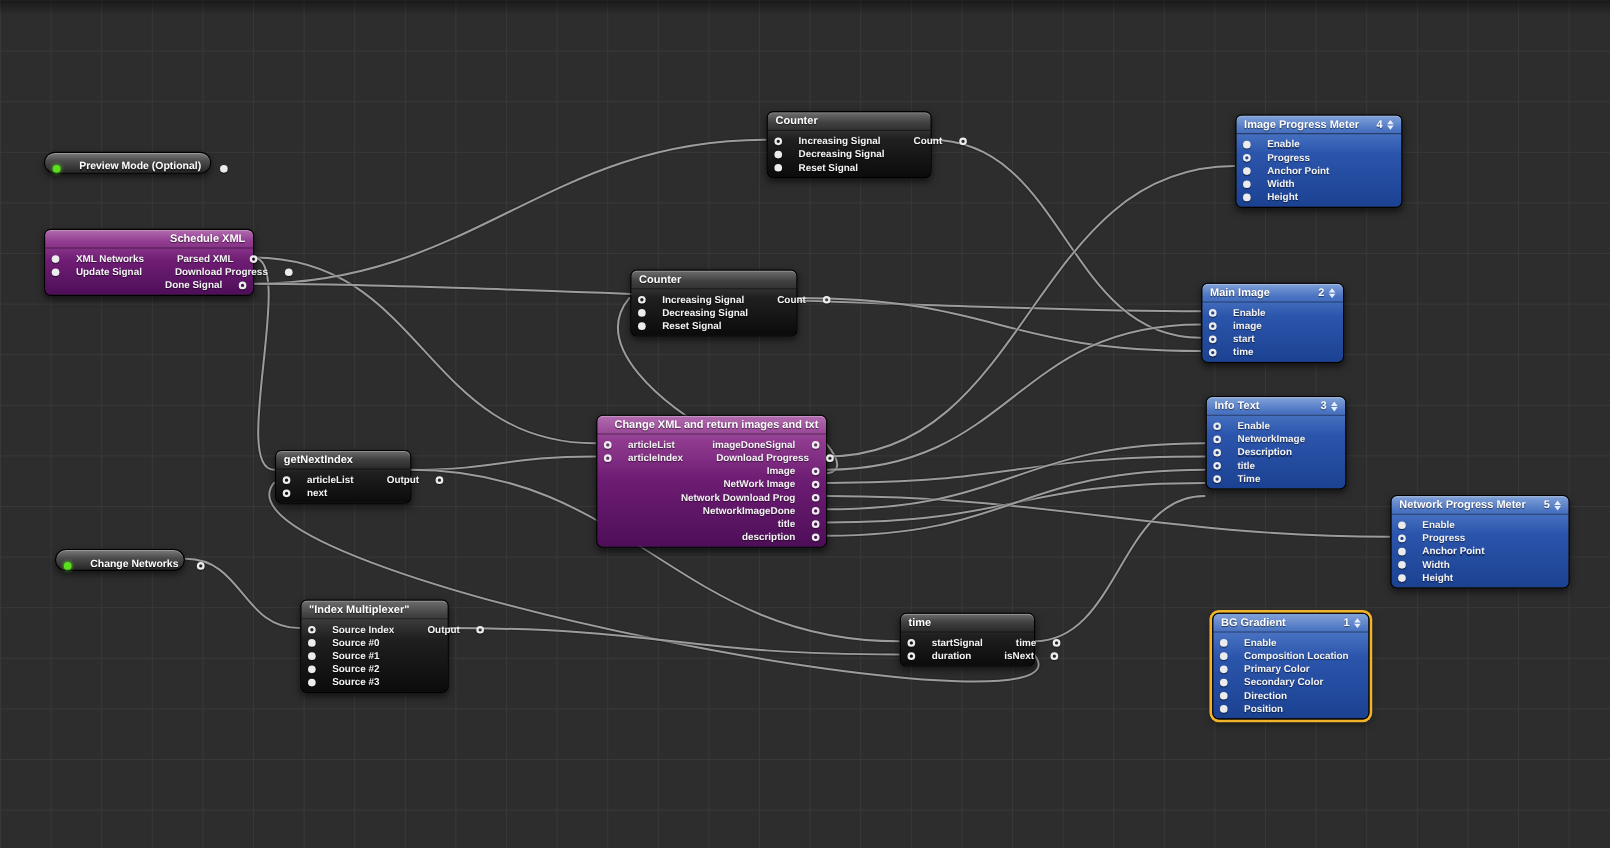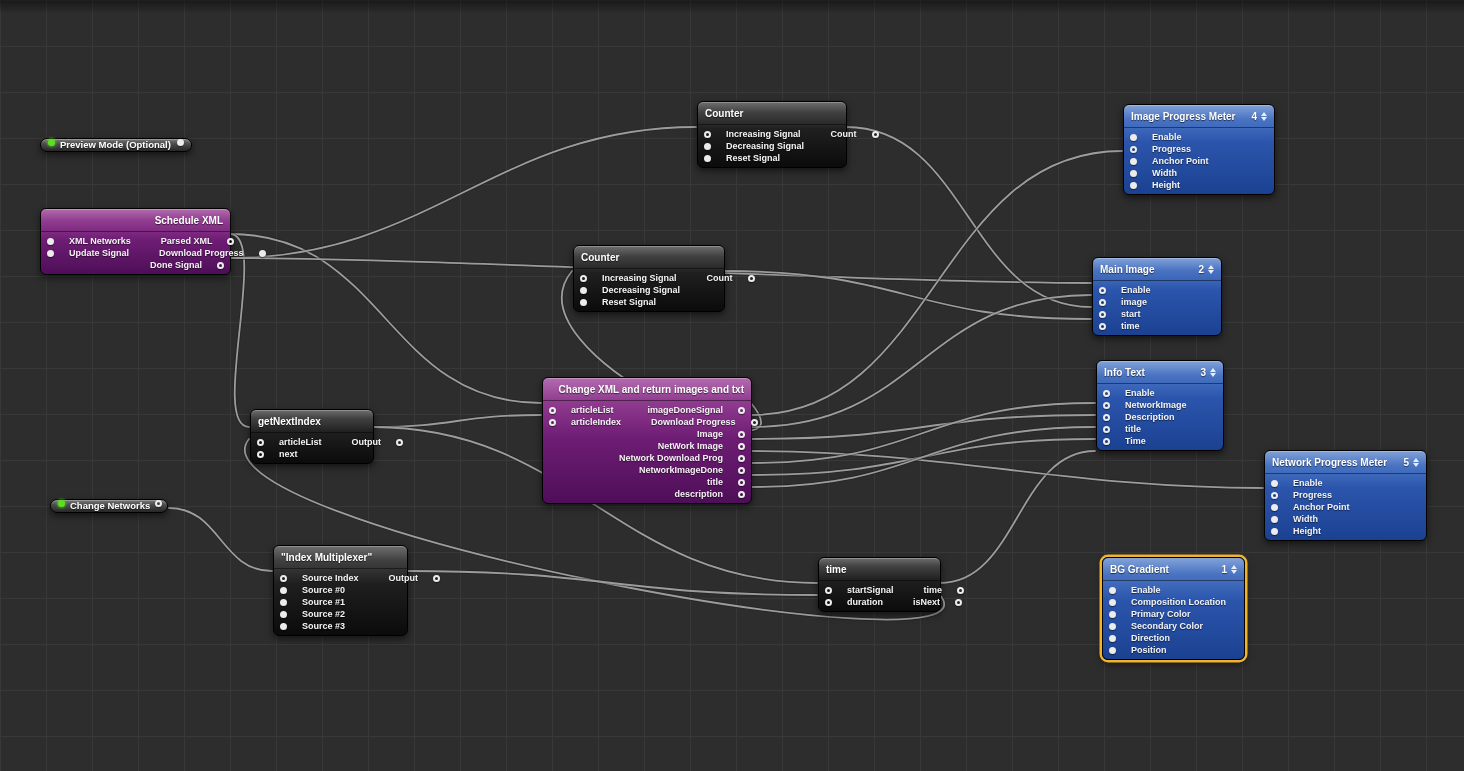--- a/index.html
+++ b/index.html
@@ -16,38 +16,38 @@
   #wires{position:absolute;left:0;top:0;}
   .node{
     position:absolute;border-radius:6px;border:1px solid #000;
     box-shadow:0 3px 7px rgba(0,0,0,0.55), inset 0 1px 0 rgba(255,255,255,0.25);
     color:#fff;
   }
   .node.dark{background:linear-gradient(180deg,#6e6e6e 0%,#414141 16%,#1f1f1f 42%,#0b0b0b 100%);}
   .node.purple{background:linear-gradient(180deg,#b26cae 0%,#913c90 18%,#6e1d74 48%,#4e0e58 100%);text-align:right;}
   .node.blue{background:linear-gradient(180deg,#82a2d8 0%,#4a74c2 16%,#2b55ac 42%,#1b4191 100%);}
   .node.selected{box-shadow:0 0 0 2.5px #f0b32a, 0 3px 8px rgba(0,0,0,0.6);margin-left:30px;}
-  .titlebar{display:flex;align-items:center;height:23px;padding:0 7px;
+  .titlebar{display:flex;align-items:center;height:17px;padding:0 7px;
     border-bottom:1px solid rgba(0,0,0,0.45);box-sizing:border-box;gap:4px;}
   .title{flex:1;font-size:10px;font-weight:bold;white-space:nowrap;
     text-shadow:0 1px 1px rgba(0,0,0,0.6);}
   .num{font-size:10px;font-weight:bold;text-shadow:0 1px 1px rgba(0,0,0,0.5);}
   .stepper{display:inline-flex;flex-direction:column;gap:1px;align-items:center;}
   .tri-up{width:0;height:0;border-left:3px solid transparent;border-right:3px solid transparent;border-bottom:4px solid #e8eefb;}
   .tri-down{width:0;height:0;border-left:3px solid transparent;border-right:3px solid transparent;border-top:4px solid #e8eefb;}
   .body{padding:3px 0 3px 0;}
   .row{display:flex;align-items:center;height:12px;padding:0 6px;gap:15px;}
   .plabel{font-size:9px;font-weight:bold;white-space:nowrap;color:#f4f4f4;
     text-shadow:0 1px 1px rgba(0,0,0,0.55);}
   .spacer{flex:1;}
   .port{width:7px;height:7px;border-radius:50%;box-sizing:border-box;flex:0 0 auto;
     background:#ececec;box-shadow:0 1px 1px rgba(0,0,0,0.5);}
   .port.ring{background:rgba(20,20,20,0.25);border:2px solid #ececec;}
-  .node.pill{border-radius:10px;height:14px;display:flex;align-items:flex-start;
-    padding:0 7px;gap:5px;box-sizing:border-box;
+  .node.pill{border-radius:10px;height:20px;display:flex;align-items:flex-end;
+    padding:0 7px;gap:17px;box-sizing:border-box;
     background:linear-gradient(180deg,#7b7b7b 0%,#4c4c4c 40%,#262626 100%);}
   .node.pill .title{font-size:9.5px;}
   .led{width:7px;height:7px;border-radius:50%;flex:0 0 auto;
     box-shadow:0 0 3px 1px rgba(90,224,30,0.6);}
 </style>
 </head>
 <body>
 
 <div id="stage">
   <svg id="wires" width="1464" height="771">

